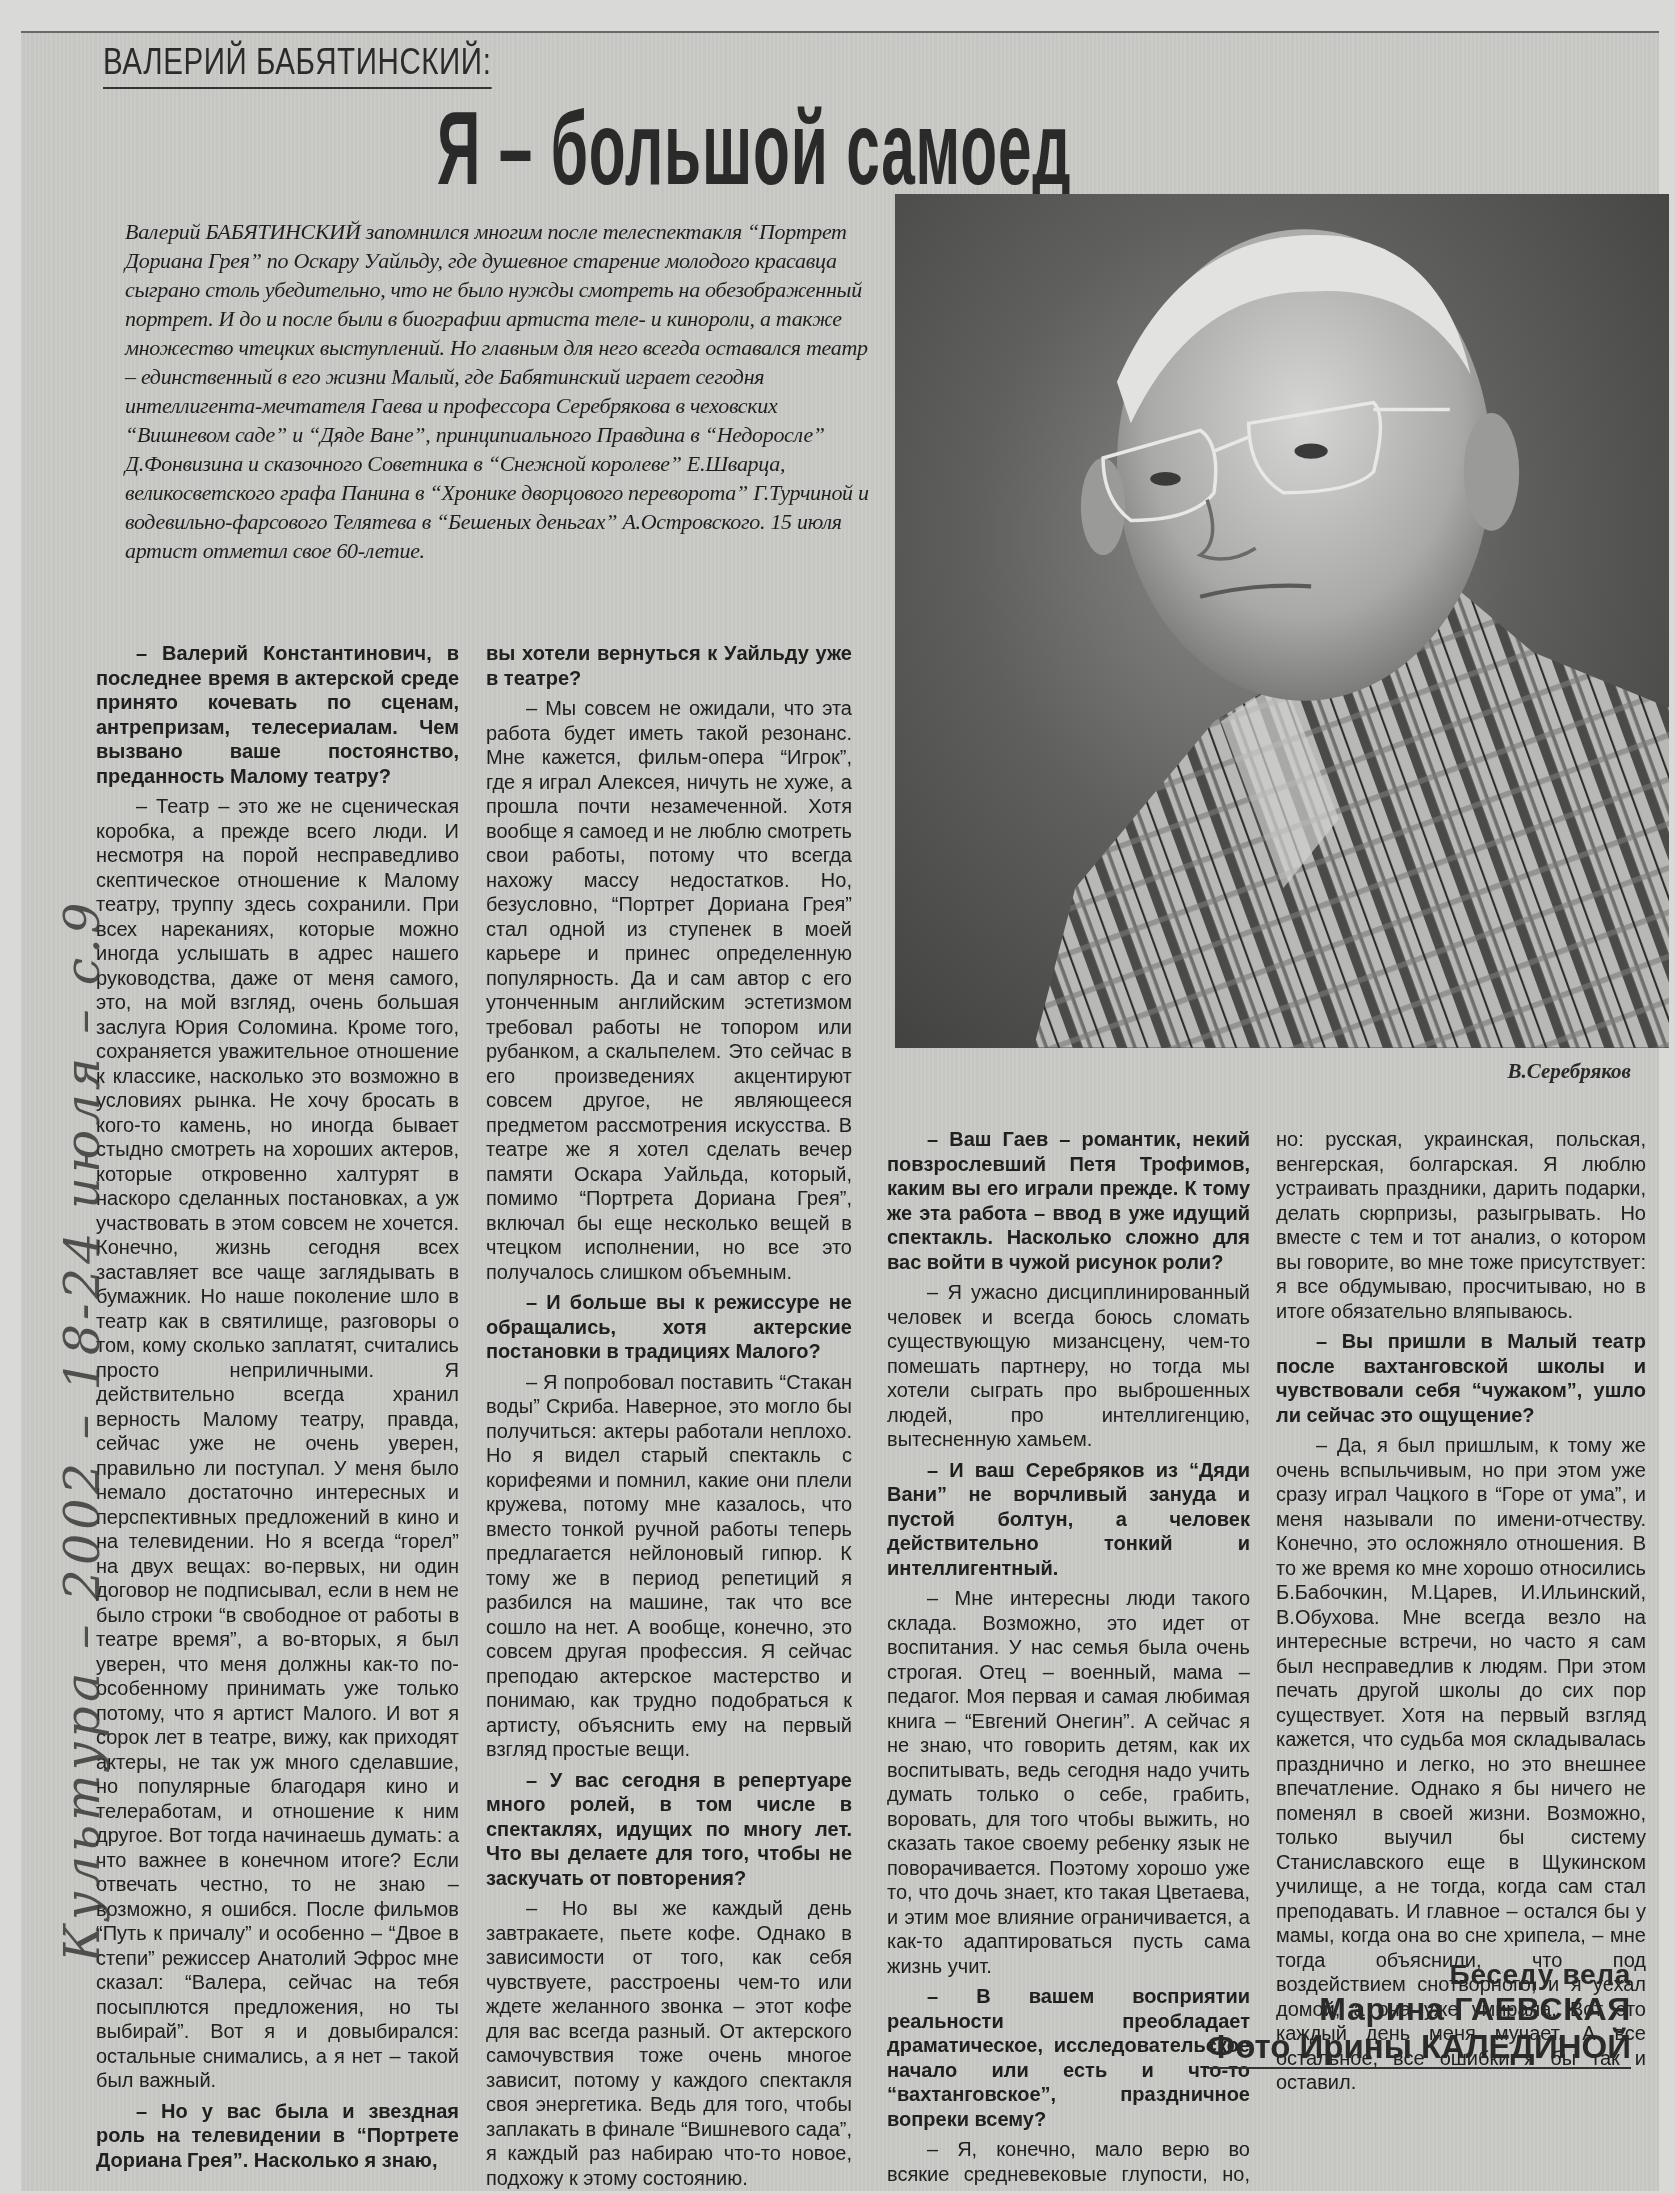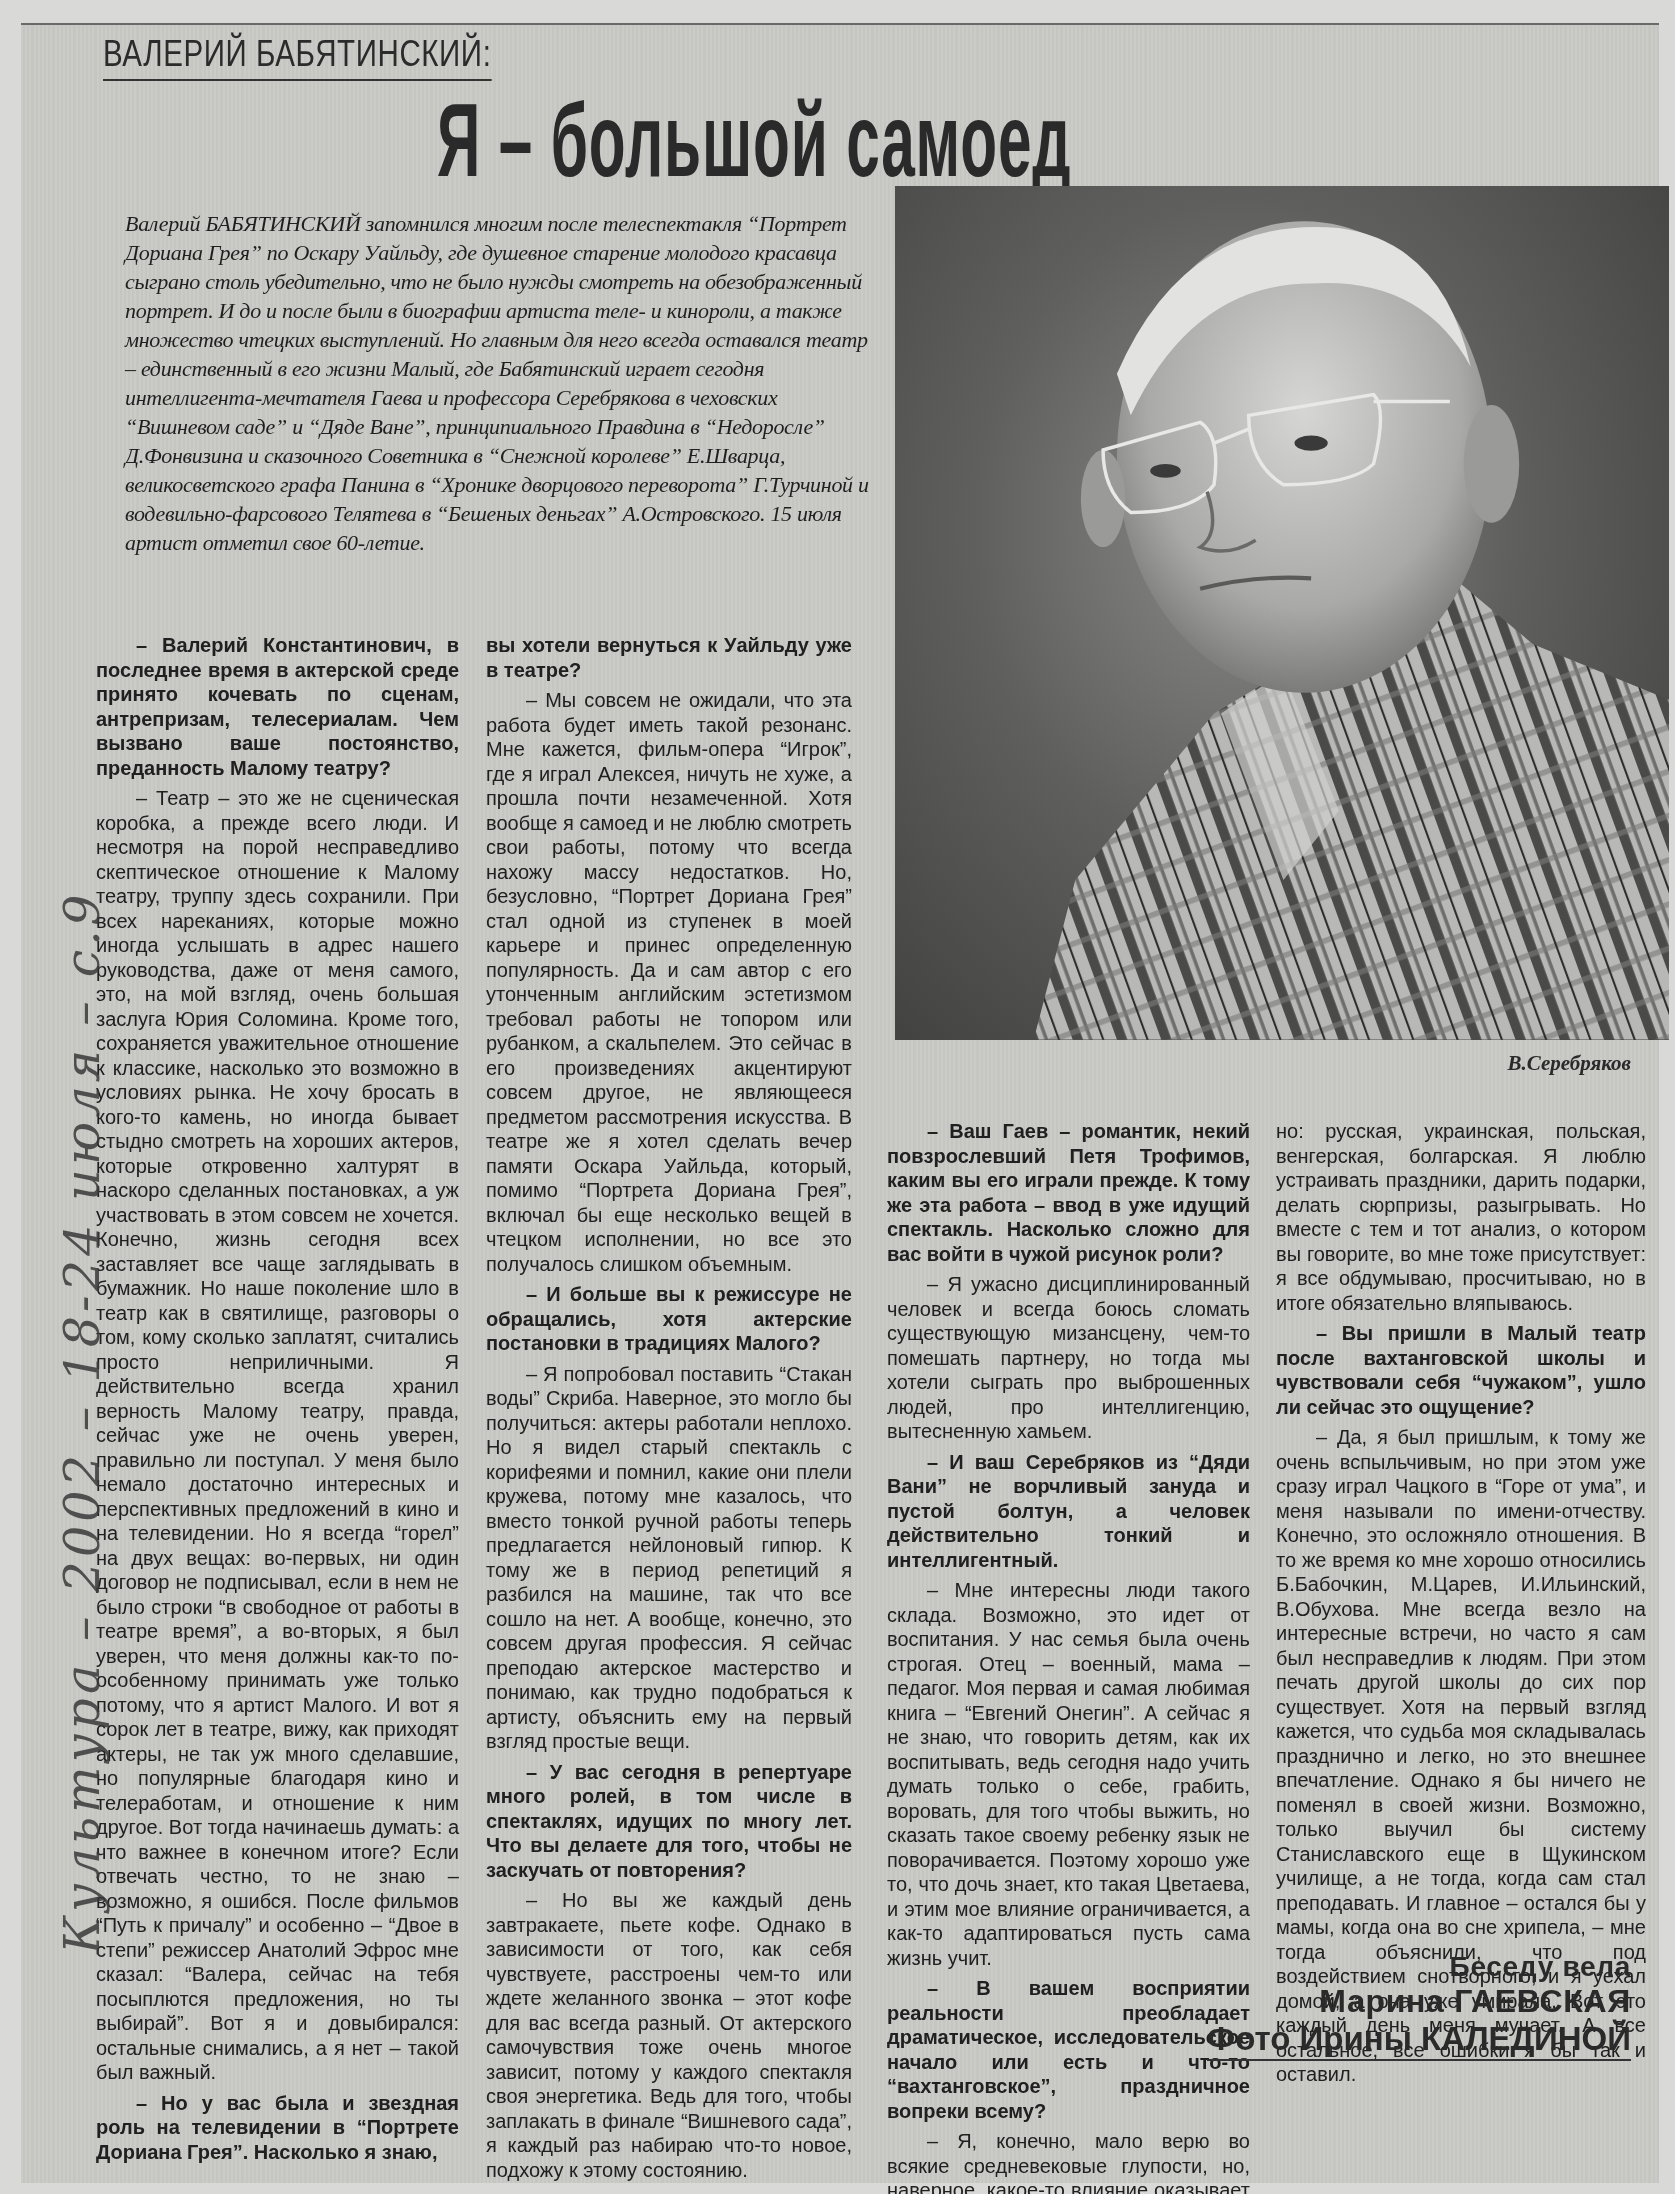--- a/index.html
+++ b/index.html
@@ -3,21 +3,21 @@
 <meta charset="utf-8">
 <style>
   html, body { margin: 0; padding: 0; }
   body {
     width: 1676px; height: 2194px; position: relative; overflow: hidden;
     background: #d9d9d7;
     font-family: "Liberation Sans", sans-serif;
     color: #1e1e1e;
   }
   .page {
-    position: absolute; left: 21px; top: 23px; width: 1638px; height: 2158px;
+    position: absolute; left: 21px; top: 31px; width: 1638px; height: 2158px;
     background: #c9c9c6;
     background-image: repeating-linear-gradient(90deg, rgba(255,255,255,0.03) 0 2.1px, rgba(0,0,0,0.02) 2.1px 4.2px);
     border-top: 2.1px solid #6a6a6a;
   }
   .kicker {
     position: absolute; left: 82px; top: 8.3px;
     font-family: "Liberation Sans Narrow", "Liberation Sans", sans-serif;
     font-size: 36px; letter-spacing: 0.7px; color: #2b2b2b;
     transform: scaleX(0.82); transform-origin: left top;
     border-bottom: 2.8px solid #333; padding-bottom: 4.2px; white-space: nowrap;

